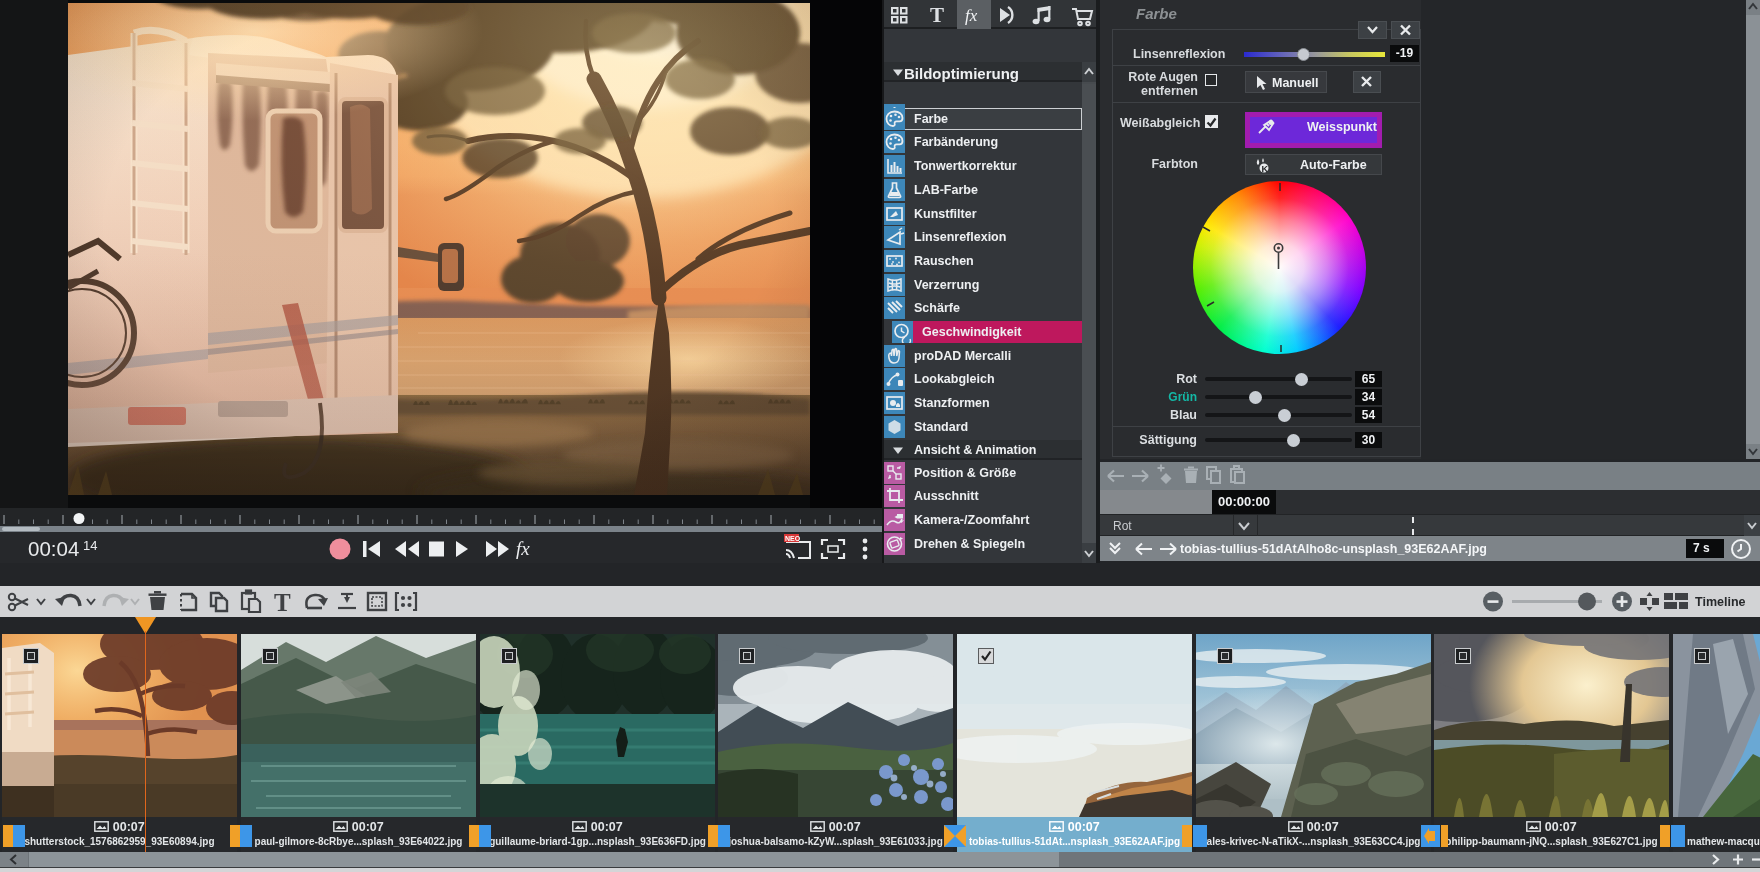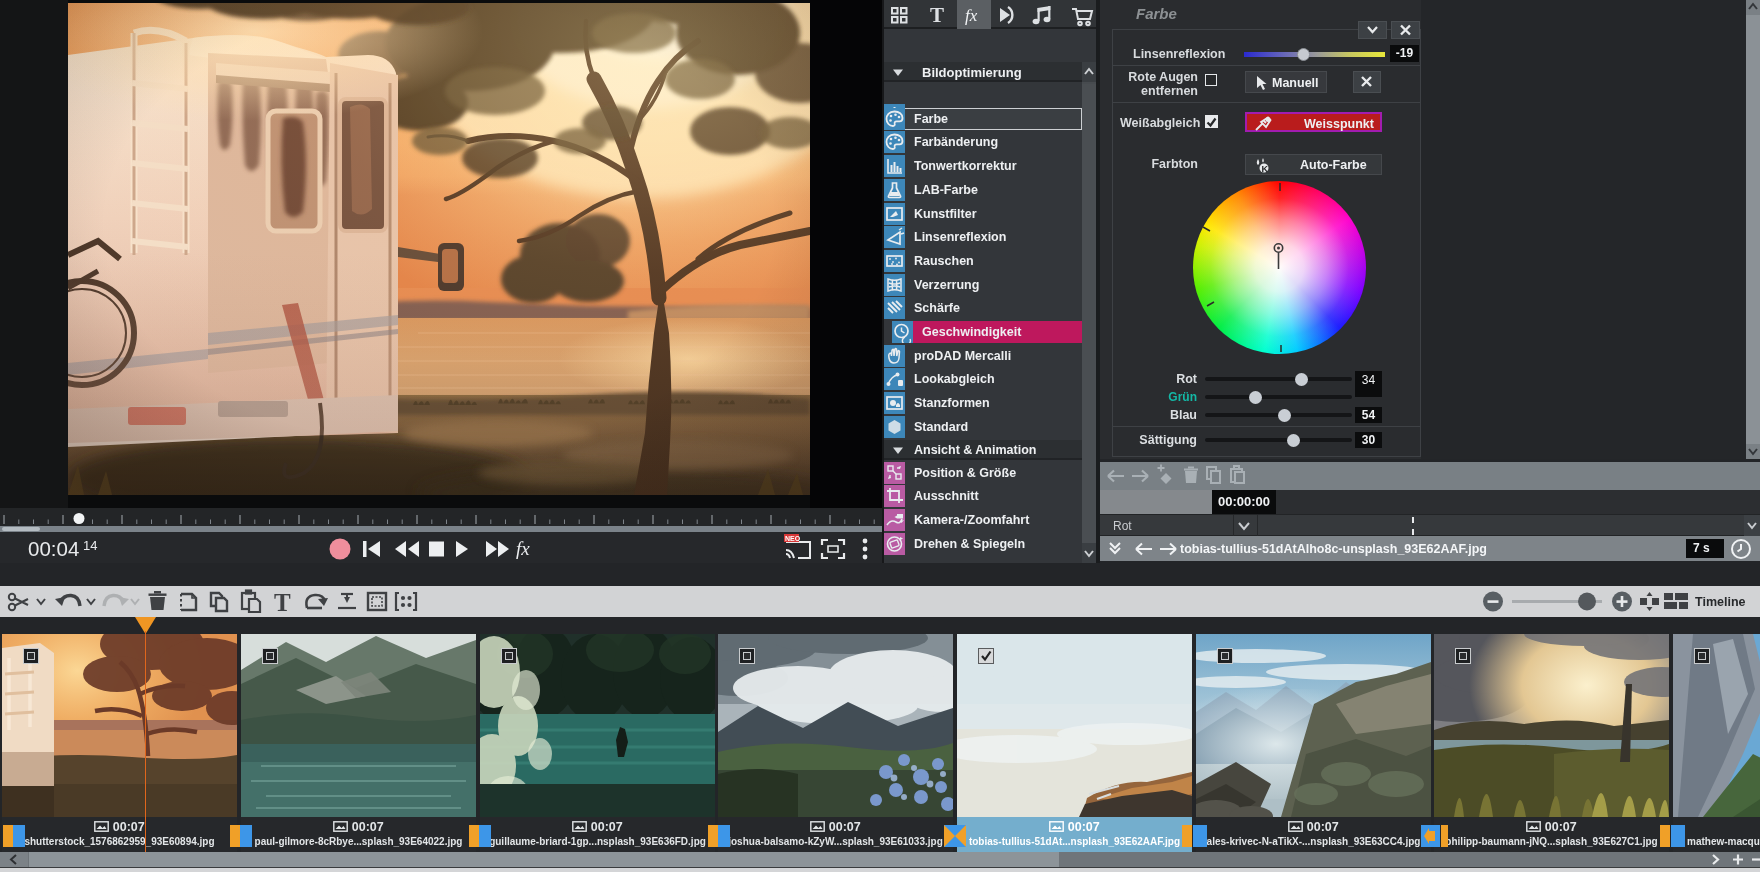--- a/index.html
+++ b/index.html
@@ -367,21 +367,21 @@
             <path d="M188 9 L192 9 L194 19 L206 19 L208 11 L193 11"></path>
             <circle cx="196" cy="23.5" r="1.8"></circle>
             <circle cx="204" cy="23.5" r="1.8"></circle>
           </g>
 </svg>
       </div>
 <div class="ab" style="left:0;top:62.0px;width:198px;height:20.0px;background:#2c2f32;border-bottom:2px solid #212326">
         <svg class="ab" style="left:8px;top:6px" width="12" height="9">
           <path d="M1 1.5 L11 1.5 L6 8 Z" fill="#d8dbde"></path>
         </svg>
-        <div class="ab txt" style="left:38px;top:3px;font-size:13px">Bildoptimierung</div>
+        <div class="ab txt" style="left:20px;top:3px;font-size:15px">Bildoptimierung</div>
       </div>
       <div class="ab" style="left:0;top:84.0px;width:198px;height:22.0px;background:#33363a;margin-top:20px;">
         <div class="ab" style="left:0;top:0;width:21px;height:22.0px;background:#3d87b9">
           <svg width="21" height="22" style="position:absolute;left:0;top:0">
             <circle cx="10.5" cy="11" r="5" fill="none" stroke="#e8ecef" stroke-width="2"></circle>
             <g stroke="#e8ecef" stroke-width="2">
               <line x1="16.0" y1="11.0" x2="18.5" y2="11.0"></line>
               <line x1="14.4" y1="14.9" x2="16.2" y2="16.7"></line>
               <line x1="10.5" y1="16.5" x2="10.5" y2="19.0"></line>
               <line x1="6.6" y1="14.9" x2="4.8" y2="16.7"></line>
@@ -650,21 +650,21 @@
       </svg>
 <div class="ab txt" style="left:26px;top:3.5px;font-size:12.5px">Manuell</div>
     </div>
 <div class="ab" style="left:1353px;top:71px;width:28px;height:22px;background:#3c4044;border:1px solid #4a4e52"><svg width="26" height="20">
         <path d="M8 5 L17 14 M17 5 L8 14" stroke="#e8eaec" stroke-width="2.4" fill="none"></path>
       </svg></div>
 <div class="ab txt" style="left:1120px;top:116px;width:78px;font-size:12.5px;color:#d8dbde;text-align:right">Weißabgleich</div>
 <div class="ab" style="left:1205px;top:115px;width:13px;height:13px;background:#e8eaec"><svg width="13" height="13">
         <path d="M2.5 6.5 L5.5 9.5 L10.5 2.5" stroke="#26282a" stroke-width="2.2" fill="none"></path>
       </svg></div>
-<div class="ab" style="left:1245px;top:112px;width:137px;height:20px;background:#b91c1c;border:2px solid #a21caf">
+<div class="ab" style="left:1245px;top:112px;width:137px;height:36px;background:#6d28d9;border:5px solid #a21caf">
 <svg class="ab" style="left:7px;top:2px" width="18" height="16">
         <path d="M2 14 L9 7 M9 4 L12 7 M7 6 L14 1.5 L16.5 4 L12 11 Z" stroke="#e8eaec" stroke-width="1.8" fill="none"></path>
         <circle cx="14" cy="3.5" r="2.5" fill="#e8eaec"></circle>
       </svg>
 <div class="ab txt" style="left:57px;top:3px;font-size:12.5px">Weisspunkt</div>
     </div>
 <div class="ab txt" style="left:1120px;top:157px;width:78px;font-size:12.5px;color:#d8dbde;text-align:right">Farbton</div>
 <div class="ab" style="left:1245px;top:154px;width:137px;height:21px;background:#35383b;border:1px solid #45484c">
 <svg class="ab" style="left:6px;top:2px" width="20" height="17">
         <path d="M6 2 Q8.5 6 6 8 Q3.5 6 6 2Z" fill="#e8eaec"></path>
@@ -688,21 +688,21 @@
       <circle cx="85.5" cy="67" r="1.5" fill="#3a3a3a"></circle>
       <line x1="85.5" y1="71.5" x2="85.5" y2="88" stroke="#3a3a3a" stroke-width="1.6"></line>
 </svg>
 <div class="ab txt" style="left:1120px;top:372px;width:77px;font-size:12.5px;color:#dcdfe2;text-align:right">Rot</div>
     <div class="ab" style="left:1205px;top:377px;width:147px;height:4px;background:#141517;border-radius:2px"></div>
     <div class="ab" style="left:1294.5px;top:372.5px;width:13px;height:13px;border-radius:50%;background:#c9ced4"></div>
     <div class="ab" style="left:1355px;top:371px;width:27px;height:16px;background:#0b0c0d;color:#f0f2f4;font-size:12px;font-weight:bold;text-align:center;line-height:16px">65</div>
 <div class="ab txt" style="left:1120px;top:390px;width:77px;font-size:12px;color:#14b8a6;text-align:right">Grün</div>
     <div class="ab" style="left:1205px;top:395px;width:147px;height:4px;background:#141517;border-radius:2px"></div>
     <div class="ab" style="left:1248.5px;top:390.5px;width:13px;height:13px;border-radius:50%;background:#c9ced4"></div>
-    <div class="ab" style="left:1355px;top:372px;width:27px;height:25px;background:#0b0c0d;color:#f0f2f4;font-size:12px;font-weight:normal;text-align:center;line-height:16px">34</div>
+    <div class="ab" style="left:1355px;top:389px;width:27px;height:16px;background:#0b0c0d;color:#f0f2f4;font-size:12px;font-weight:bold;text-align:center;line-height:16px">34</div>
 <div class="ab txt" style="left:1120px;top:408px;width:77px;font-size:12.5px;color:#dcdfe2;text-align:right">Blau</div>
     <div class="ab" style="left:1205px;top:413px;width:147px;height:4px;background:#141517;border-radius:2px"></div>
     <div class="ab" style="left:1277.5px;top:408.5px;width:13px;height:13px;border-radius:50%;background:#c9ced4"></div>
     <div class="ab" style="left:1355px;top:407px;width:27px;height:16px;background:#0b0c0d;color:#f0f2f4;font-size:12px;font-weight:bold;text-align:center;line-height:16px">54</div>
 <div class="ab txt" style="left:1120px;top:433px;width:77px;font-size:12.5px;color:#dcdfe2;text-align:right">Sättigung</div>
     <div class="ab" style="left:1205px;top:438px;width:147px;height:4px;background:#141517;border-radius:2px"></div>
     <div class="ab" style="left:1286.5px;top:433.5px;width:13px;height:13px;border-radius:50%;background:#c9ced4"></div>
     <div class="ab" style="left:1355px;top:432px;width:27px;height:16px;background:#0b0c0d;color:#f0f2f4;font-size:12px;font-weight:bold;text-align:center;line-height:16px">30</div>
 <div class="ab" style="left:1746px;top:0;width:14px;height:459px;background:#8b9196"></div>
 <div class="ab" style="left:1746px;top:0;width:14px;height:15px;background:#7a8085"><svg width="14" height="15">

